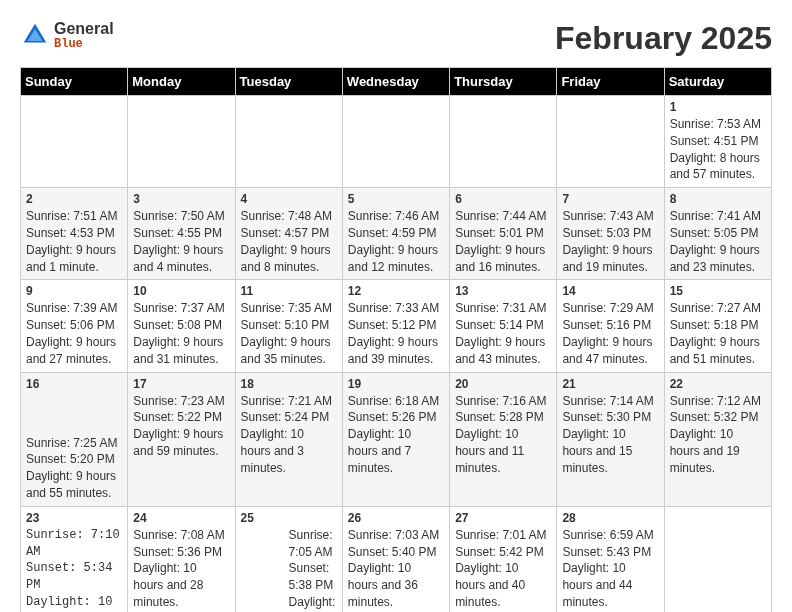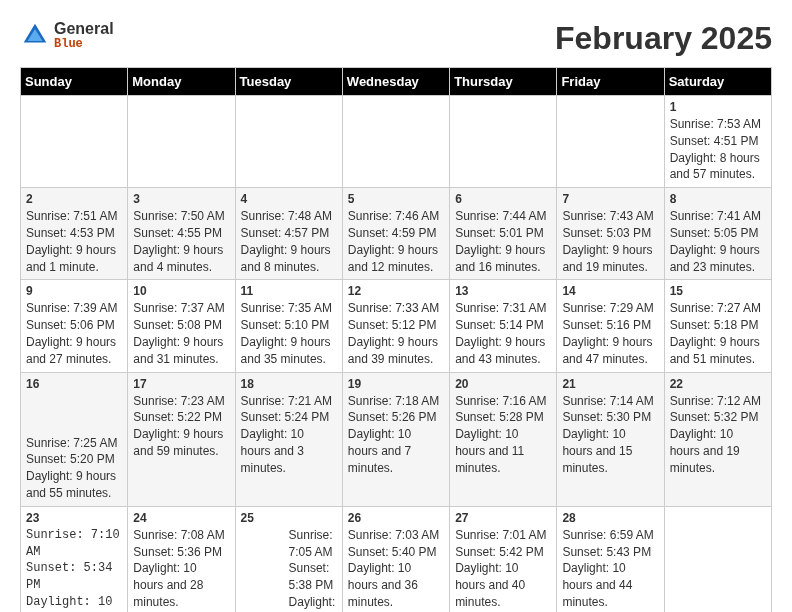--- a/index.html
+++ b/index.html
@@ -233,21 +233,21 @@
 Daylight: 9 hours and 59 minutes.</div>
         </td>
         <td>
           <span class="day-num">18</span>
           <div class="day-info" style="white-space: pre-line;">Sunrise: 7:21 AM
 Sunset: 5:24 PM
 Daylight: 10 hours and 3 minutes.</div>
         </td>
         <td>
           <span class="day-num">19</span>
-          <div class="day-info" style="white-space: pre-line;">Sunrise: 7:18 AM
+          <div class="day-info" style="white-space: pre-line;">Sunrise: 6:18 AM
 Sunset: 5:26 PM
 Daylight: 10 hours and 7 minutes.</div>
         </td>
         <td>
           <span class="day-num">20</span>
           <div class="day-info" style="white-space: pre-line;">Sunrise: 7:16 AM
 Sunset: 5:28 PM
 Daylight: 10 hours and 11 minutes.</div>
         </td>
         <td>

